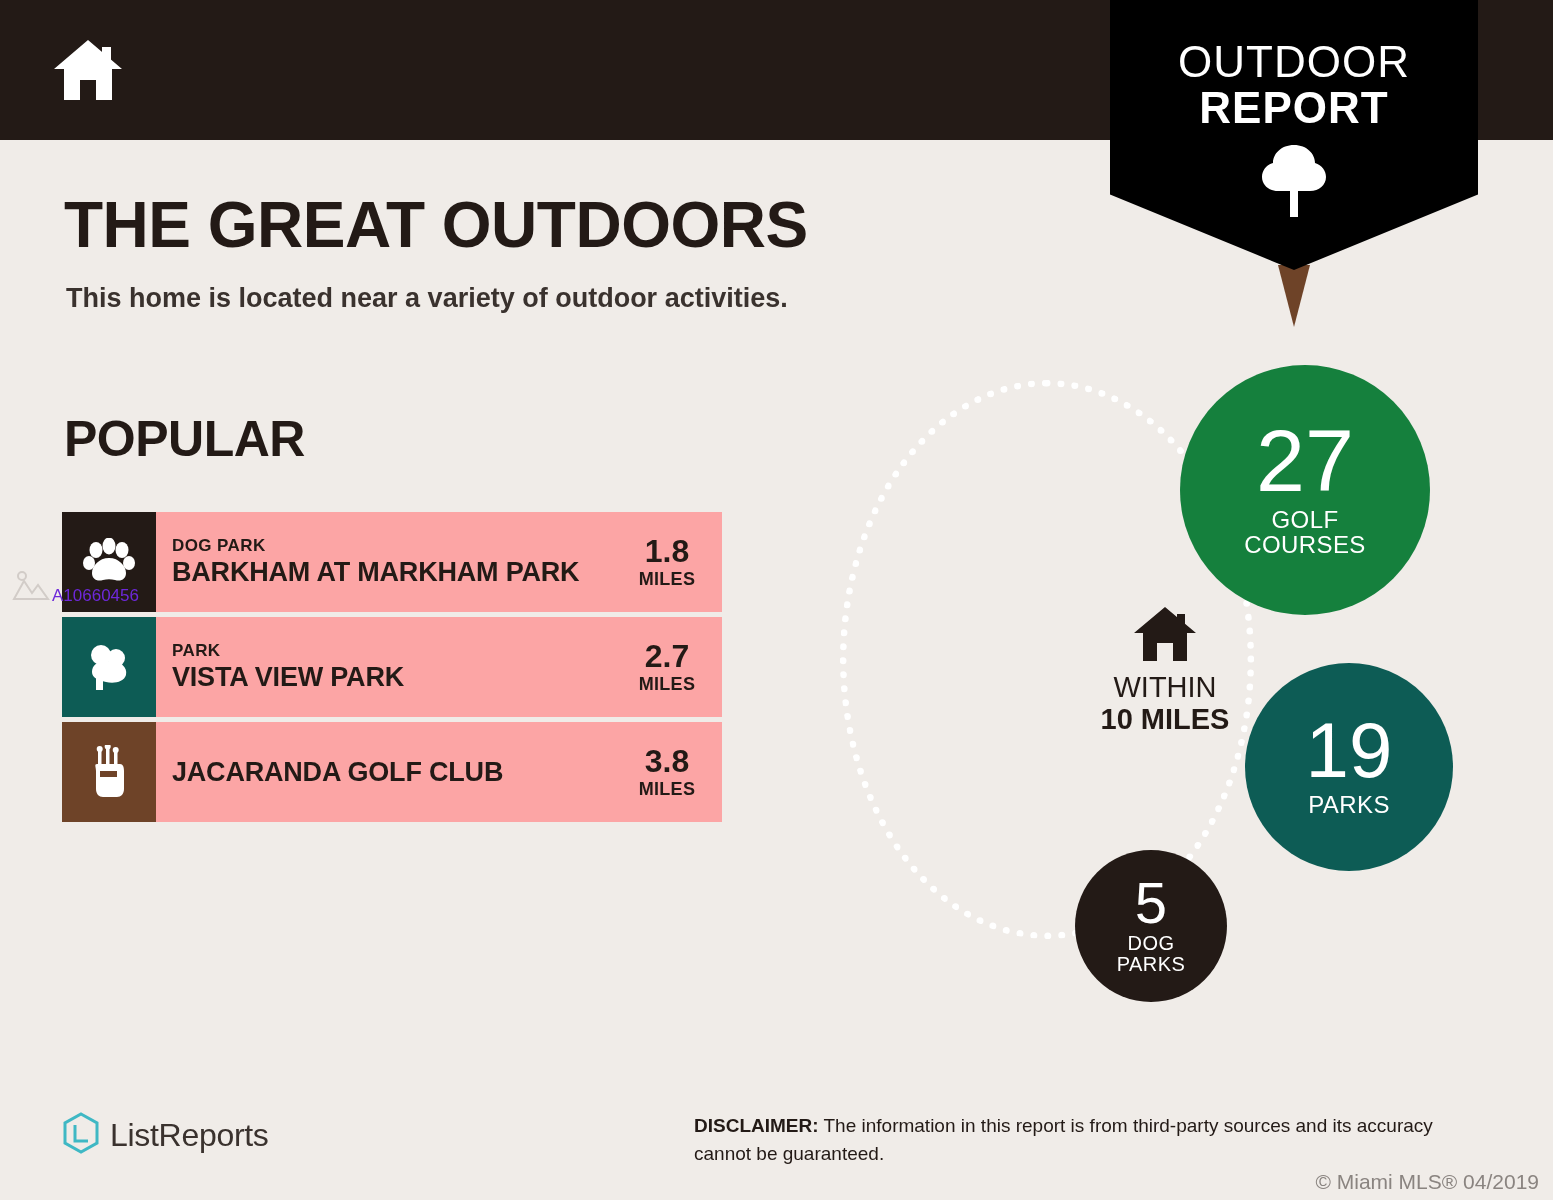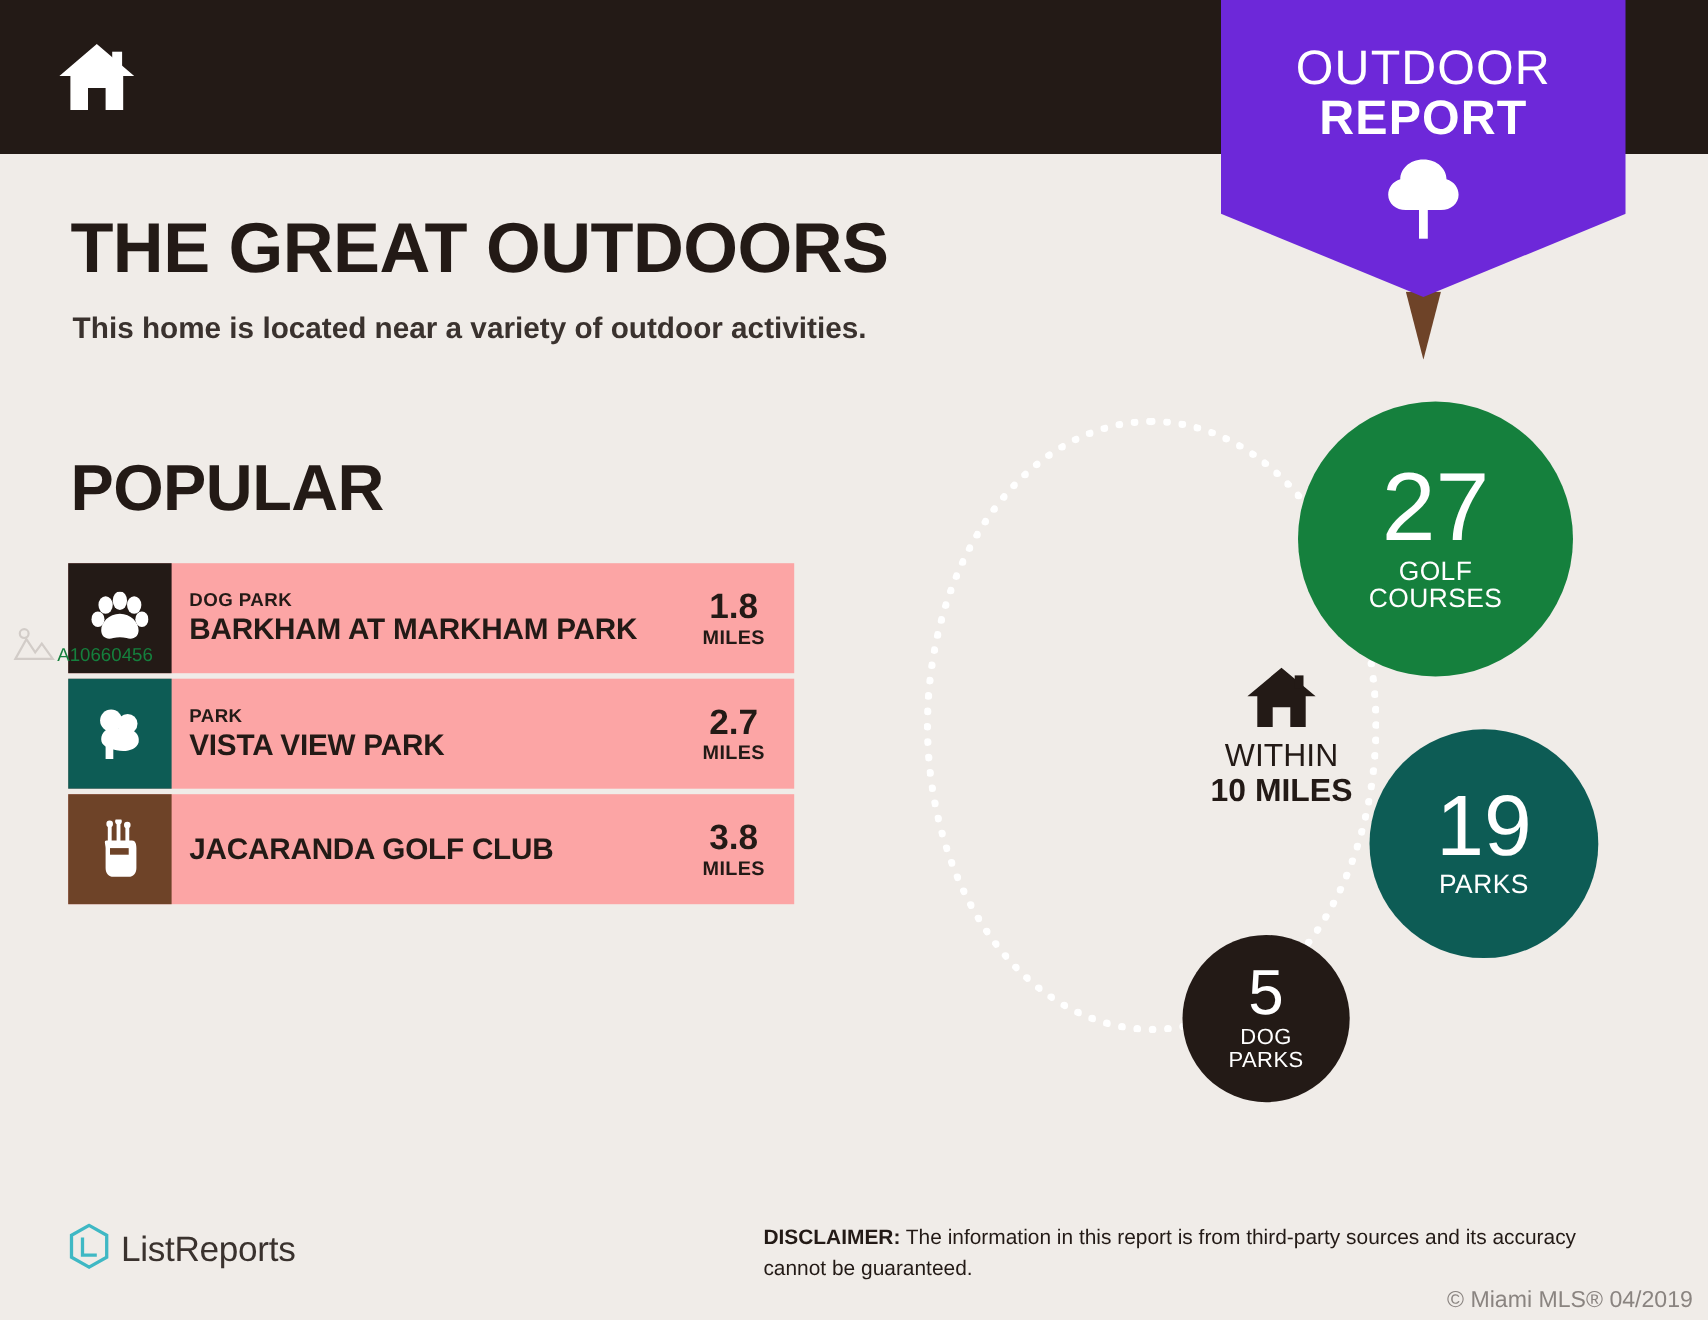--- a/index.html
+++ b/index.html
@@ -42,21 +42,21 @@
     white-space: nowrap;
   }
 
   
   .badge {
     position: absolute;
     top: 0;
     left: 1110px;
     width: 368px;
     height: 270px;
-    background: #6d28d9;
+    background: #000000;
     clip-path: polygon(0 0, 100% 0, 100% 72%, 50% 100%, 0 72%);
     text-align: center;
     z-index: 5;
   }
   .badge-line1 {
     margin-top: 40px;
     color: #ffffff;
     font-size: 44px;
     letter-spacing: 1px;
     line-height: 1.02;
@@ -99,21 +99,21 @@
     left: 66px;
     top: 283px;
     font-size: 27px;
     color: #3a322e;
     font-weight: bold;
   }
   .popular-title {
     position: absolute;
     left: 64px;
     top: 410px;
-    font-size: 59px;
+    font-size: 50px;
     font-weight: bold;
     color: #231a16;
     letter-spacing: -0.5px;
   }
 
   
   .poi-list {
     position: absolute;
     left: 62px;
     top: 512px;
@@ -285,21 +285,21 @@
     right: 14px;
     bottom: 6px;
     font-size: 21px;
     color: #8a8480;
   }
   .mls-number {
     position: absolute;
     left: 52px;
     top: 586px;
     font-size: 17px;
-    color: #15803d;
+    color: #6d28d9;
     text-align: center;
   }
   .mls-glyph {
     position: absolute;
     left: 8px;
     top: 565px;
     width: 44px;
     height: 44px;
     opacity: 0.35;
   }

